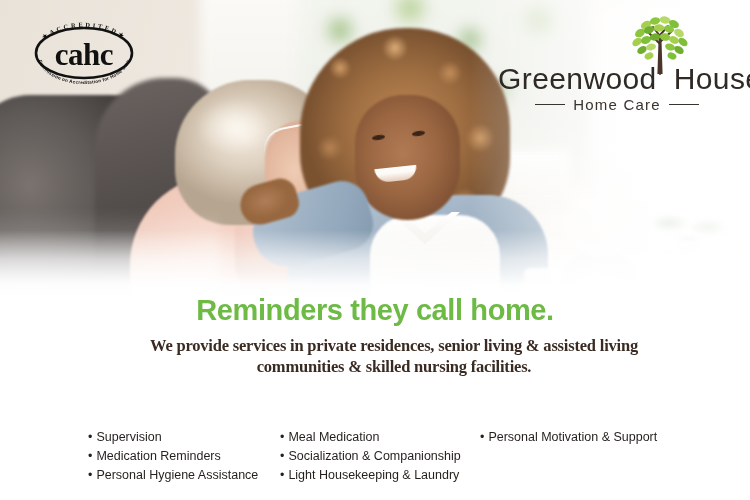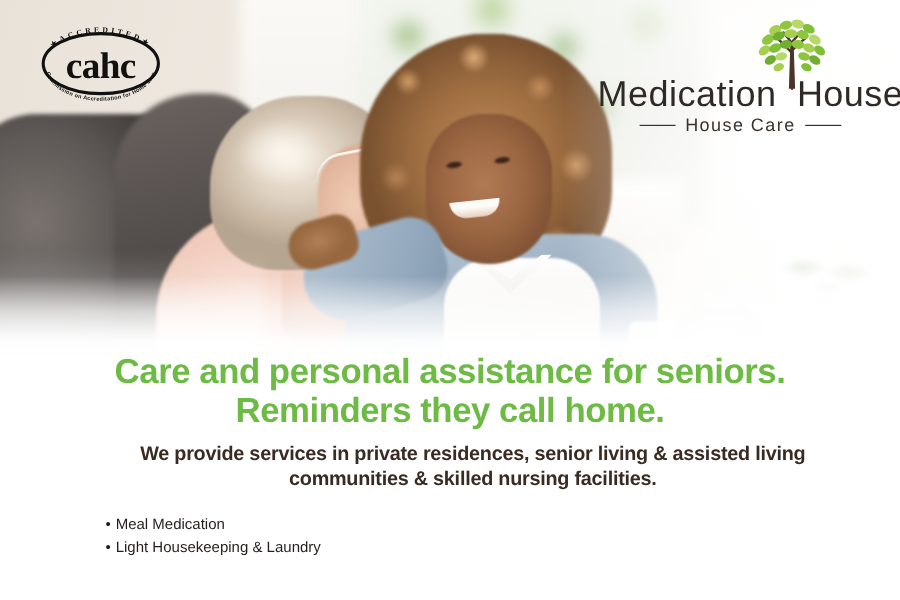--- a/index.html
+++ b/index.html
@@ -253,21 +253,21 @@
     line-height:33px;
     letter-spacing:-.4px;
     padding-top:6px;
   }
   .headline .l2 { display:block; }
 
   .subhead {
     margin-top:8px;
     text-align:center;
     color:#3a2b22;
-    font-family:Liberation Sans, sans-serif;
+    font-family:Liberation Serif, serif;
     font-weight:bold;
     font-size:16.5px;
     line-height:21px;
     letter-spacing:-.2px;
     padding:0 62px;
     margin-left:38px;
   }
   .subhead .l2 { display:block; }
 
   .bullets {
@@ -380,49 +380,55 @@
           <ellipse cx="27" cy="33" rx="5.0" ry="3.4" fill="#b6d96a" transform="rotate(-12 27 33)"></ellipse>
           <ellipse cx="46" cy="33" rx="5.0" ry="3.4" fill="#8cc63f" transform="rotate(16 46 33)"></ellipse>
           <ellipse cx="55" cy="36" rx="5.1" ry="3.5" fill="#6fae2e" transform="rotate(32 55 36)"></ellipse>
           <ellipse cx="25" cy="42" rx="4.6" ry="3.2" fill="#a6cf4f" transform="rotate(-24 25 42)"></ellipse>
           <ellipse cx="48" cy="42" rx="4.6" ry="3.2" fill="#7fbf3a" transform="rotate(24 48 42)"></ellipse>
         </g>
       </svg>
     </div>
 
     <div class="gw-name">
-      <span>Medication</span><span class="gap"></span><span>House</span>
+      <span>Greenwood</span><span class="gap"></span><span>House</span>
     </div>
 
     <div class="gw-sub-wrap">
       <span class="gw-rule"></span>
-      <span class="gw-sub">House Care</span>
+      <span class="gw-sub">Home Care</span>
       <span class="gw-rule"></span>
     </div>
   </div>
 
   <div class="content">
 
     <div class="headline">
-      <span>Care and personal assistance for seniors.</span>
       <span class="l2">Reminders they call home.</span>
     </div>
 
     <div class="subhead">
       <span>We provide services in private residences, senior living &amp; assisted living</span>
       <span class="l2">communities &amp; skilled nursing facilities.</span>
     </div>
 
     <div class="bullets">
 
+      <div class="bcol c1">
+        <div class="bitem"><span class="dot">•</span><span>Supervision</span></div>
+        <div class="bitem"><span class="dot">•</span><span>Medication Reminders</span></div>
+        <div class="bitem"><span class="dot">•</span><span>Personal Hygiene Assistance</span></div>
+      </div>
 
       <div class="bcol c2">
         <div class="bitem"><span class="dot">•</span><span>Meal Medication</span></div>
+        <div class="bitem"><span class="dot">•</span><span>Socialization &amp; Companionship</span></div>
         <div class="bitem"><span class="dot">•</span><span>Light Housekeeping &amp; Laundry</span></div>
       </div>
 
       <div class="bcol c3">
+        <div class="bitem"><span class="dot">•</span><span>Personal Motivation &amp; Support</span></div>
       </div>
 
     </div>
   </div>
 
 </div>
 
 </body></html>

